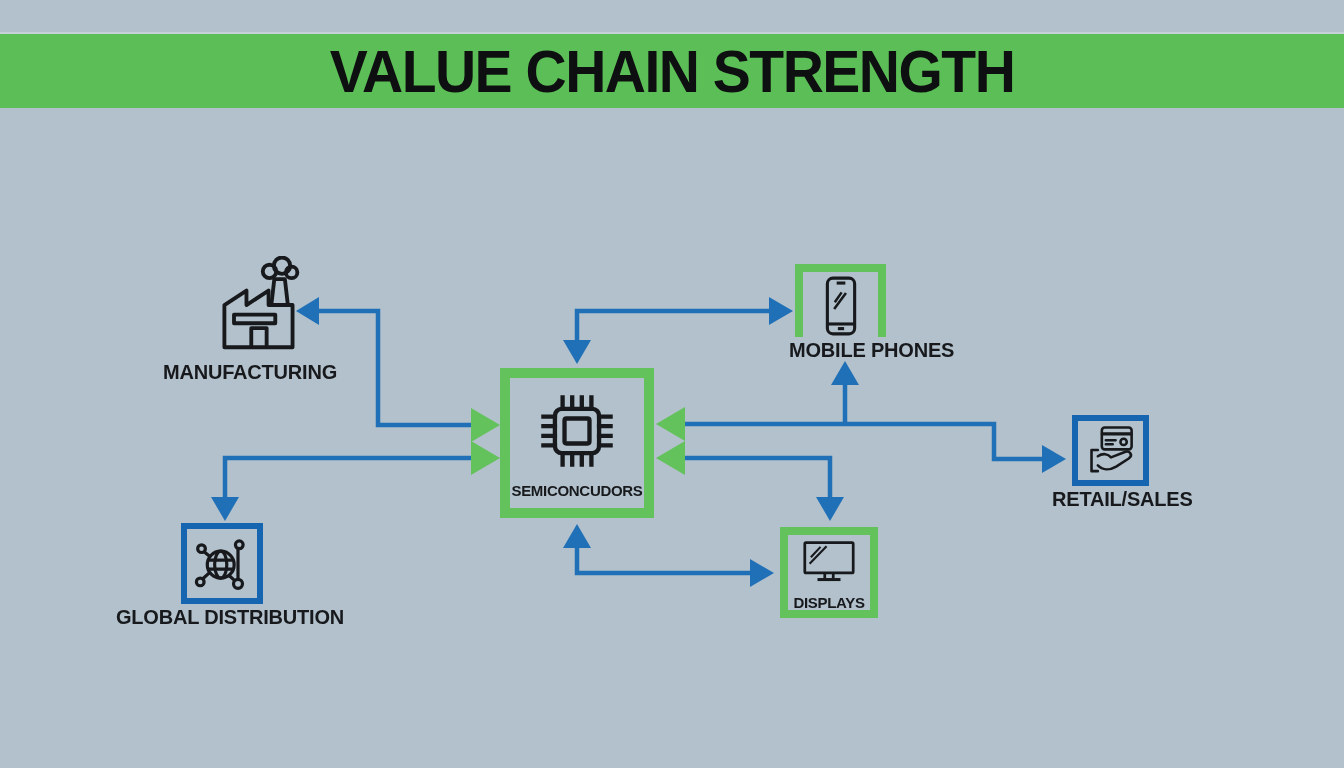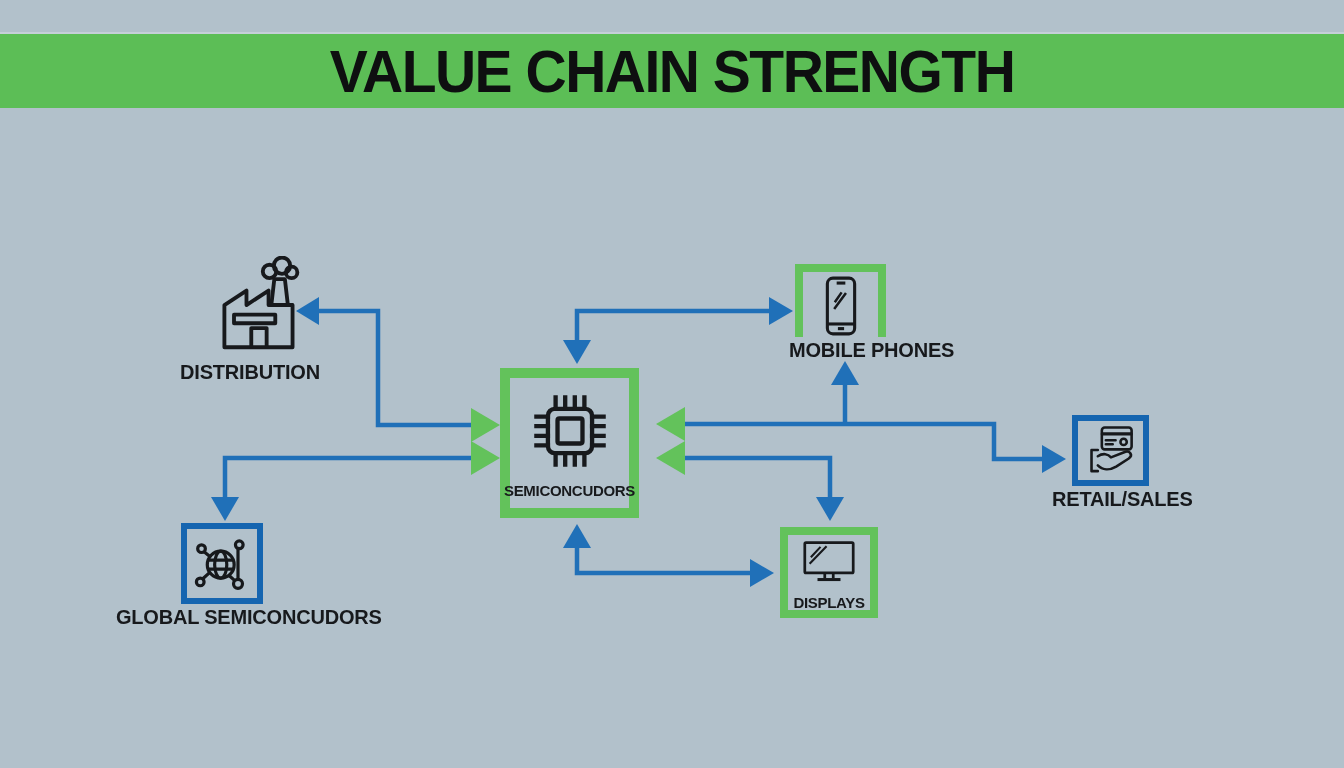--- a/index.html
+++ b/index.html
@@ -87,39 +87,39 @@
         <circle cx="62" cy="14" r="7"></circle>
         <circle cx="75" cy="8" r="8.5"></circle>
         <circle cx="85" cy="15" r="6"></circle>
         <path d="M64,48 L67,22 H78 L81,48"></path>
         <path d="M15,93 V49 L38,34 V49 L61,34 V49 H86 V93 Z"></path>
         <rect x="25" y="59" width="43" height="9"></rect>
         <path d="M43,93 V73 H59 V93"></path>
       </g>
     </svg>
   </div>
-  <div class="node-label" style="left:150px;top:361px;width:200px;">DISTRIBUTION</div>
+  <div class="node-label" style="left:150px;top:361px;width:200px;">MANUFACTURING</div>
 
   <div class="box box-blue" style="left:181px;top:523px;width:82px;height:81px;justify-content:center;">
     <svg width="64" height="64" viewBox="0 0 100 100">
       <g fill="none" stroke="#17191c" stroke-width="5">
         <circle cx="48" cy="51" r="21"></circle>
         <ellipse cx="48" cy="51" rx="9.5" ry="21"></ellipse>
         <path d="M29,44 H67 M29,58 H67"></path>
         <circle cx="18" cy="26" r="6"></circle>
         <circle cx="77" cy="20" r="6"></circle>
         <circle cx="16" cy="78" r="6"></circle>
         <circle cx="75" cy="81" r="7"></circle>
         <path d="M22,31 L33,40 M75,26 L75,74 M20,73 L31,63 M70,76 L61,68"></path>
       </g>
     </svg>
   </div>
-  <div class="node-label" style="left:116px;top:606px;width:220px;">GLOBAL SEMICONCUDORS</div>
+  <div class="node-label" style="left:116px;top:606px;width:220px;">GLOBAL DISTRIBUTION</div>
 
-  <div class="box box-green" style="left:500px;top:368px;width:139px;height:150px;">
+  <div class="box box-green" style="left:500px;top:368px;width:154px;height:150px;">
     <svg width="96" height="96" viewBox="0 0 100 100" style="margin-top:5px;">
       <g fill="none" stroke="#17191c" stroke-width="4.5" stroke-linecap="square">
         <rect x="27" y="27" width="46" height="46" rx="7"></rect>
         <rect x="37" y="37" width="26" height="26" rx="2"></rect>
         <path d="M35,27 V15 M45,27 V15 M55,27 V15 M65,27 V15"></path>
         <path d="M35,73 V85 M45,73 V85 M55,73 V85 M65,73 V85"></path>
         <path d="M27,35 H15 M27,45 H15 M27,55 H15 M27,65 H15"></path>
         <path d="M73,35 H85 M73,45 H85 M73,55 H85 M73,65 H85"></path>
       </g>
     </svg>

